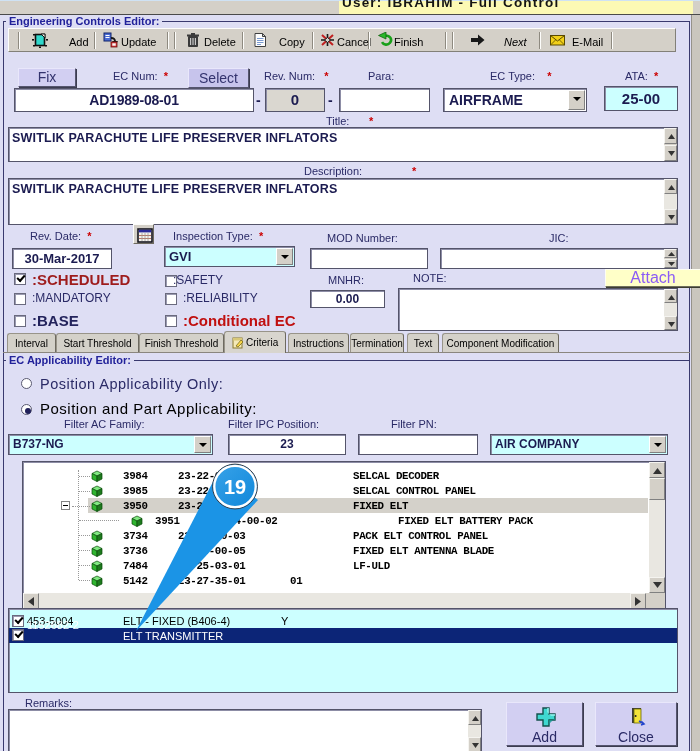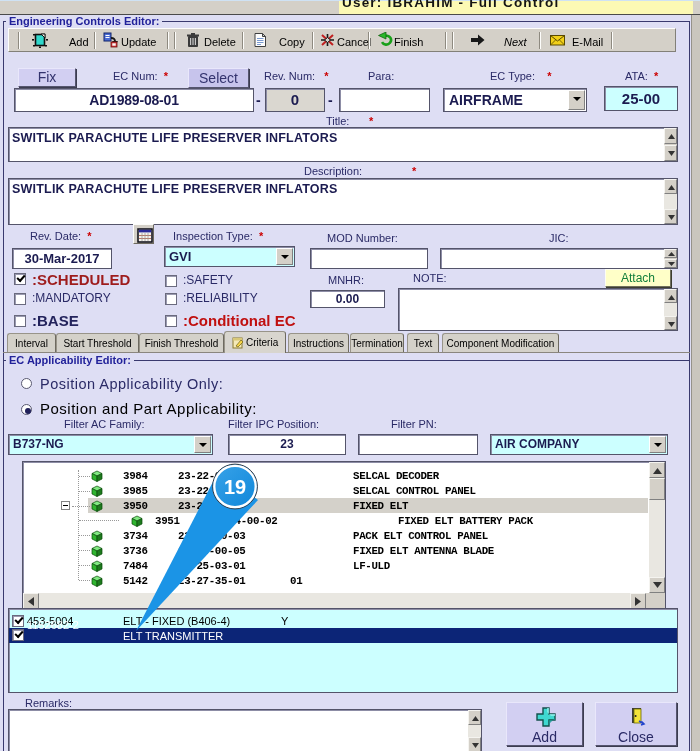--- a/index.html
+++ b/index.html
@@ -215,26 +215,26 @@
           <polygon points="4.5,1 8,5 1,5" fill="#333"></polygon>
         </svg>
       </div>
     <div class="sbb" style="top:10px;height:9px;">
         <svg width="9" height="7" style="top:1px;">
           <polygon points="4.5,5 8,1 1,1" fill="#333"></polygon>
         </svg>
       </div>
   </div>
 </div>
-<div class="abs" style="left:605px;top:269px;width:66px;height:18px;background:#ffffc8;border:1px solid #6f6f5e;border-top-color:#fdfdf2;border-left-color:#fdfdf2;box-shadow:1px 1px 0 #3c3c30;font-size:12px;color:#15803d;text-align:center;line-height:16px;">Attach</div>
+<div class="abs" style="left:605px;top:269px;width:96px;height:18px;background:#ffffc8;border:1px solid #6f6f5e;border-top-color:#fdfdf2;border-left-color:#fdfdf2;box-shadow:1px 1px 0 #3c3c30;font-size:16px;color:#8b5cf6;text-align:center;line-height:16px;">Attach</div>
 
 <div class="cb ck" style="left:14px;top:273px;"></div>
 <div class="abs" style="left:32px;top:271px;font-size:15px;font-weight:bold;color:#9e1c1c;">:SCHEDULED</div>
 <div class="cb" style="left:165px;top:275px;"></div>
-<div class="abs" style="left:183px;top:273px;font-size:12px;color:#2a2a66;">:SAFETY</div>
+<div class="abs" style="left:173px;top:273px;font-size:12px;color:#2a2a66;">:SAFETY</div>
 <div class="lbl" style="left:328px;top:274px;">MNHR:</div>
 <div class="lbl" style="left:413px;top:272px;">NOTE:</div>
 <div class="cb" style="left:14px;top:293px;"></div>
 <div class="abs" style="left:32px;top:291px;font-size:12px;color:#2a2a66;">:MANDATORY</div>
 <div class="cb" style="left:165px;top:293px;"></div>
 <div class="abs" style="left:183px;top:291px;font-size:12px;color:#2a2a66;">:RELIABILITY</div>
 <div class="inp val" style="left:310px;top:290px;width:75px;height:18px;font-size:12px;line-height:16px;text-align:center;">0.00</div>
 <div class="inp" style="left:398px;top:288px;width:280px;height:43px;">
   <div class="sb" style="right:0;top:0;width:13px;height:41px;">
     <div class="sbb" style="top:0;height:14px;">

